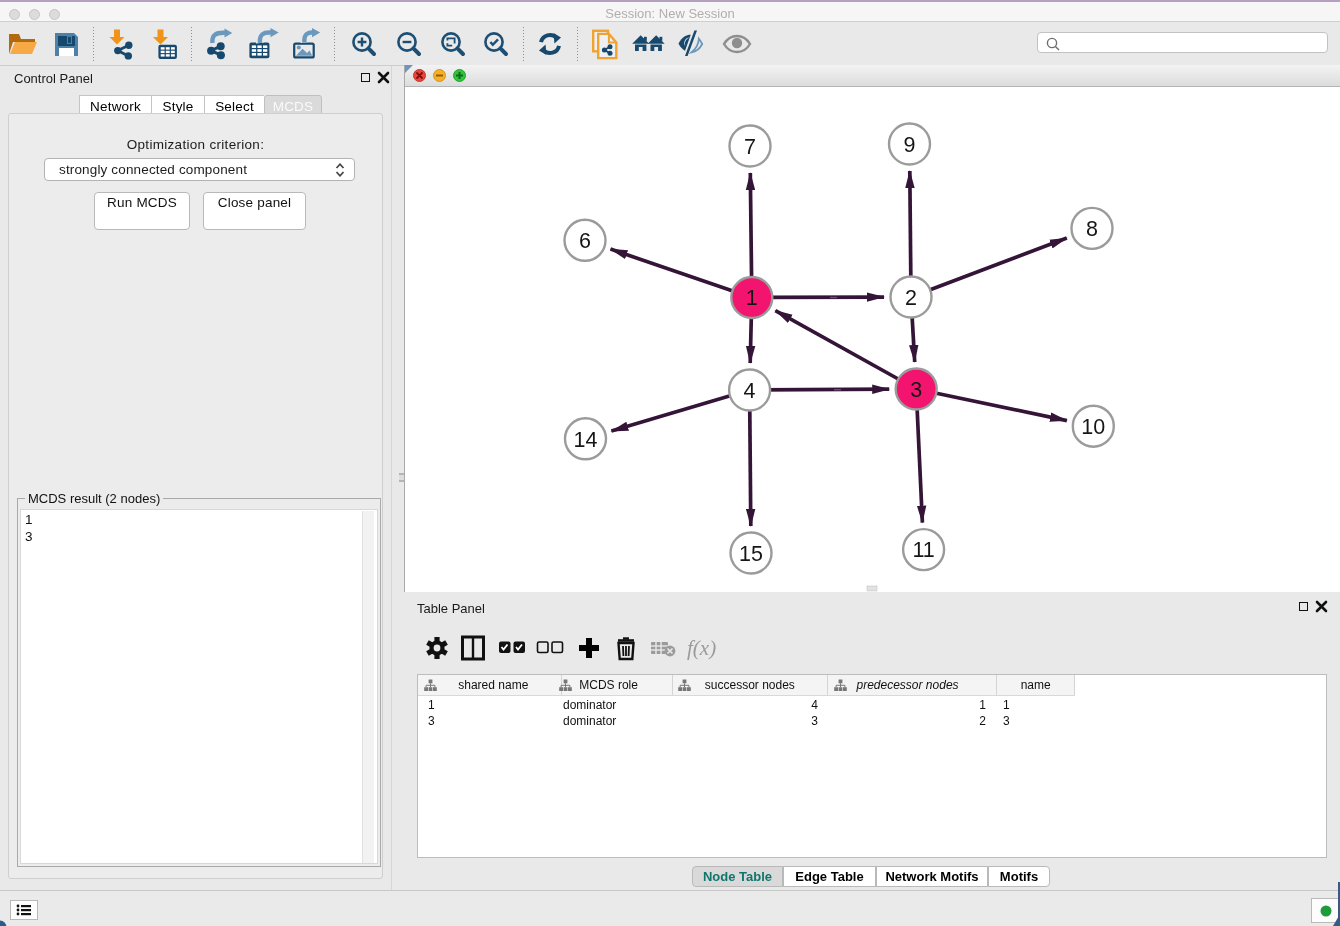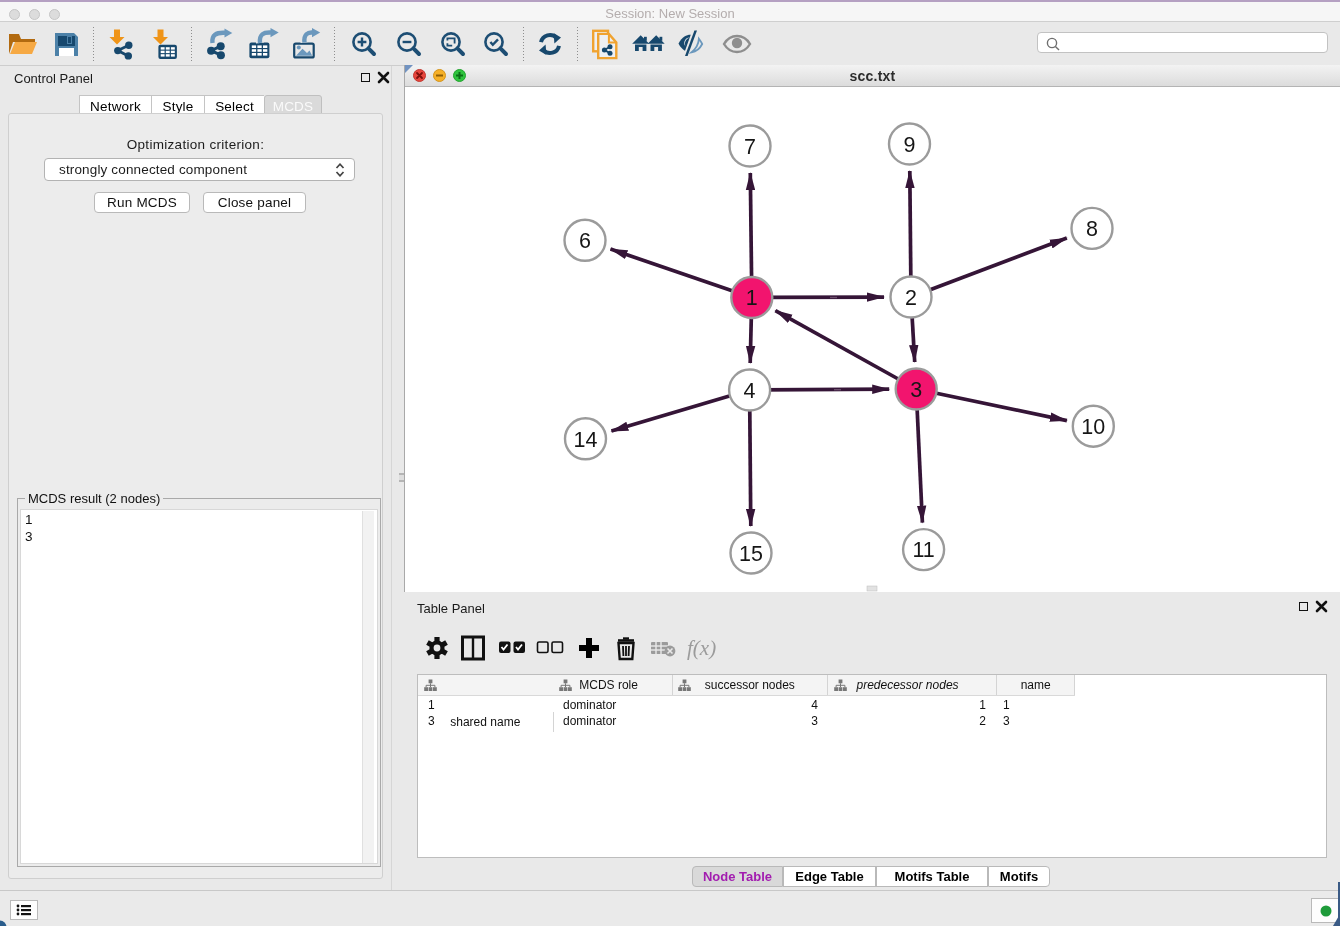--- a/index.html
+++ b/index.html
@@ -14,21 +14,21 @@
 #toolbar { left:0; top:22px; width:1340px; height:44px; background:#e9e9e9; border-bottom:1px solid #cdcdcd; }
 .tsep { position:absolute; top:5px; height:34px; width:1px; background-image:linear-gradient(#8e8e8e 36%, transparent 36%); background-size:1px 3px; }
 #searchbox { position:absolute; left:1037px; top:10px; width:291px; height:21px; background:#fff; border:1px solid #c2c2c2; border-radius:4px; }
 
 #cp-title { left:14px; top:71px; font-size:13px; color:#1a1a1a; }
 .hdr-float { position:absolute; width:9px; height:9px; border:1.5px solid #111; background:transparent; }
 .tab { position:absolute; top:95px; height:22px; background:#fff; border:1px solid #c4c4c4; border-right:none; font-size:13.5px; letter-spacing:0.2px; color:#000; text-align:center; line-height:21px; }
 #cp-panel { left:8px; top:113px; width:375px; height:766px; background:#ececec; border:1px solid #cfcfcf; border-radius:3px; }
 #opt-label { left:0px; top:137px; width:391px; text-align:center; font-size:13.5px; letter-spacing:0.3px; color:#1c1c1c; }
 #dropdown { left:44px; top:158px; width:311px; height:23px; background:#fff; border:1px solid #b3b3b3; border-radius:4px; font-size:13.5px; letter-spacing:0.15px; color:#1c1c1c; line-height:21px; padding-left:14px; }
-.btn { position:absolute; top:192px; height:21px; background:#fff; border:1px solid #b9b9b9; border-radius:4px; font-size:13.5px; letter-spacing:0.2px; color:#111; text-align:center; line-height:19px; }
+.btn { position:absolute; top:192px; height:38px; background:#fff; border:1px solid #b9b9b9; border-radius:4px; font-size:13.5px; letter-spacing:0.2px; color:#111; text-align:center; line-height:19px; }
 #fieldset { left:17px; top:498px; width:364px; height:369px; border:1px solid #a9a9a9; }
 #fs-legend { position:absolute; left:7px; top:-8px; background:#ececec; padding:0 3px; font-size:13px; color:#111; }
 #fs-white { position:absolute; left:2px; top:10px; width:358px; height:355px; background:#fff; border:1px solid #d8d8d8; }
 #fs-scroll { position:absolute; right:3px; top:1px; width:12px; height:352px; background:#f2f2f2; border-left:1px solid #e0e0e0; }
 #fs-text { position:absolute; left:4px; top:2px; font-size:13.5px; color:#111; line-height:16.5px; }
 
 #netwin { left:404px; top:65px; width:936px; height:527px; background:#fff; border-left:1px solid #a9a9a9; }
 #netwin-title { position:absolute; left:0; top:0; width:100%; height:22px; background:linear-gradient(#f3f3f3,#dcdcdc); border-bottom:1px solid #b4b4b4; }
 .tl2 { position:absolute; top:4px; width:13px; height:13px; border-radius:50%; } .tl2 svg { display:block; margin:0 auto; }
 #netwin-name { position:absolute; top:3px; left:0; width:100%; text-align:center; font-size:14px; letter-spacing:0.2px; font-weight:bold; color:#2c2c2c; }
@@ -258,21 +258,20 @@
     <div class="tl2" style="left:28px; background:#f6b027; border:1px solid #d3941d;">
         <svg width="11" height="11" viewBox="0 0 11 11">
           <line x1="2" y1="5.5" x2="9" y2="5.5" stroke="#8e5e06" stroke-width="2"></line>
         </svg>
       </div>
     <div class="tl2" style="left:48px; background:#2fc33e; border:1px solid #23a32f;">
         <svg width="11" height="11" viewBox="0 0 11 11">
           <path d="M2 5.5 L9 5.5 M5.5 2 L5.5 9" stroke="#0a6e16" stroke-width="2"></path>
         </svg>
       </div>
-    <div id="netwin-name">scc.txt</div>
   </div>
   <svg id="graph" style="position:absolute; left:0; top:22px;" width="936" height="505" viewBox="0 0 936 505">
     <defs>
       <marker id="arr" markerWidth="18" markerHeight="10" refX="17" refY="5" orient="auto" markerUnits="userSpaceOnUse">
         <path d="M0,0.3 L18,5 L0,9.7 z" fill="#351537"></path>
       </marker>
     </defs>
     <g stroke="#351537" stroke-width="3.7" marker-end="url(#arr)">
       <line x1="346.8" y1="210.5" x2="345.3" y2="86.0"></line>
       <line x1="346.8" y1="210.5" x2="205.5" y2="162.1"></line>
@@ -380,21 +379,21 @@
           <line x1="-2" y1="-6" x2="-2" y2="6"></line>
         </g>
       <circle cx="7" cy="3" r="5.4" fill="#9b9b9b"></circle>
       <path d="M4.5,0.5 L9.5,5.5 M9.5,0.5 L4.5,5.5" stroke="#e9e9e9" stroke-width="1.6"></path>
     </g>
 
     <text x="270" y="32" font-family="Liberation Serif, serif" font-style="italic" font-size="21" fill="#9b9b9b">f(x)</text>
   </svg>
   <div id="tp-table">
     <div id="tp-thead">
-      <div class="th" style="left:0; width:135.6px;margin-top:37px;">shared name</div>
+      <div class="th" style="left:8px; width:135.6px;">shared name</div>
       <div class="th" style="left:135.6px; width:119px; text-indent:-8px;">MCDS role</div>
       <div class="th" style="left:254.6px; width:155.5px;">successor nodes</div>
       <div class="th" style="left:410.1px; width:168.9px; text-indent:-9px;font-style:italic;">predecessor nodes</div>
       <div class="th" style="left:579px; width:78.3px;">name</div>
       <svg class="thicon" style="position:absolute;left:6px;top:4px" width="13" height="13" viewBox="0 0 13 13">
           <g fill="#777">
             <rect x="4.6" y="0.5" width="3.8" height="3.8"></rect>
             <rect x="0.2" y="8.2" width="3.8" height="3.8"></rect>
             <rect x="4.6" y="8.2" width="3.8" height="3.8"></rect>
             <rect x="9" y="8.2" width="3.8" height="3.8"></rect>
@@ -435,23 +434,23 @@
       <div class="td" style="left:254px; top:22px; width:146px; text-align:right;">4</div>
       <div class="td" style="left:410px; top:22px; width:158px; text-align:right;">1</div>
       <div class="td" style="left:585px; top:22px;">1</div>
       <div class="td" style="left:10px; top:38px;">3</div>
       <div class="td" style="left:145px; top:38px;">dominator</div>
       <div class="td" style="left:254px; top:38px; width:146px; text-align:right;">3</div>
       <div class="td" style="left:410px; top:38px; width:158px; text-align:right;">2</div>
       <div class="td" style="left:585px; top:38px;">3</div>
     </div>
   </div>
-  <div class="btab" style="left:288px; width:91px; background:#d9d9d9; color:#a21caf; border-radius:4px 0 0 4px; font-weight:bold;">Node Table</div>
+  <div class="btab" style="left:288px; width:91px; background:#d9d9d9; color:#0f766e; border-radius:4px 0 0 4px; font-weight:bold;">Node Table</div>
   <div class="btab" style="left:379px; width:93px;">Edge Table</div>
-  <div class="btab" style="left:472px; width:112px;">Motifs Table</div>
+  <div class="btab" style="left:472px; width:112px;">Network Motifs</div>
   <div class="btab" style="left:584px; width:62px; border-radius:0 4px 4px 0;">Motifs</div>
 </div>
 
 <div class="abs" id="statusbar">
   <div id="listbtn">
       <svg width="16" height="14" style="position:absolute;left:5px;top:2px" viewBox="0 0 16 14">
         <circle cx="2" cy="3" r="1.4" fill="#111"></circle>
         <circle cx="2" cy="7" r="1.4" fill="#111"></circle>
         <circle cx="2" cy="11" r="1.4" fill="#111"></circle>
         <rect x="5" y="2" width="10" height="2.2" fill="#111"></rect>

